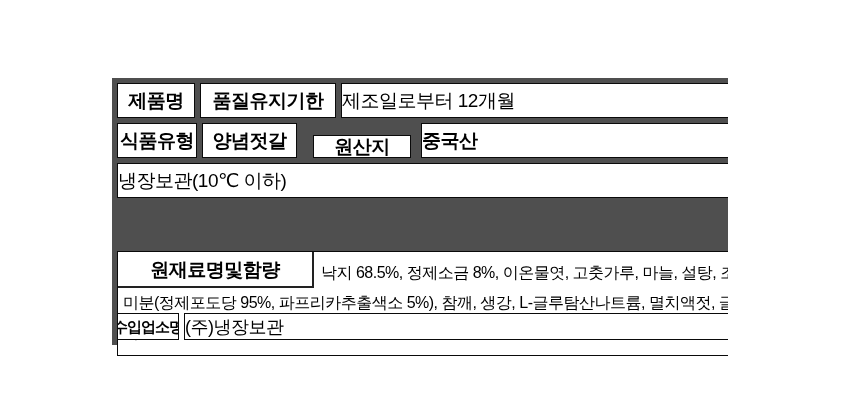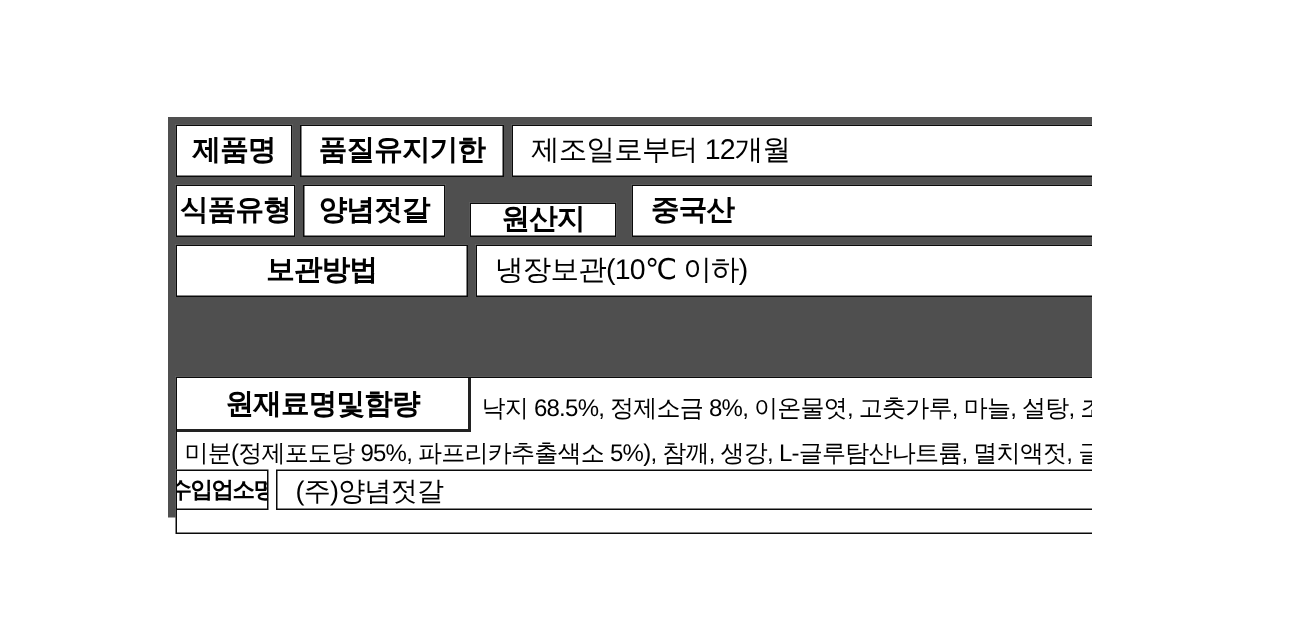--- a/index.html
+++ b/index.html
@@ -44,21 +44,21 @@
     line-height: 1;
     white-space: nowrap;
     overflow: hidden;
   }
   .head {
     font-weight: bold;
     justify-content: center;
   }
   .val {
     justify-content: flex-start;
-    padding-left: 12px;
+    padding-left: 0;
   }
   .bold { font-weight: bold; }
   .grow { flex: 1 1 auto; }
 
   
   .c-r1-1 { width: 78px; }
   .c-r1-2 { width: 143px; }
   .c-r1-3 { width: 136px; }
   
   .c-r2-1 { width: 80px; }
@@ -121,30 +121,29 @@
     </div>
 
     <div class="row">
       <div class="cell head c-r2-1">식품유형</div>
       <div class="cell head c-r2-2">양념젓갈</div>
       <div class="cell head c-r2-3">원산지</div>
       <div class="cell val bold grow c-r2-4">중국산</div>
     </div>
 
     <div class="row">
-      <div class="cell head c-r3-1">보관방법</div>
       <div class="cell val grow">냉장보관(10℃ 이하)</div>
     </div>
 
     <div class="row row-ingredients">
       <div class="cell ingredients-cell grow">
         <div class="ingredients-header">원재료명및함량</div>
         <p class="ingredients-text">낙지 68.5%, 정제소금 8%, 이온물엿, 고춧가루, 마늘, 설탕, 조미분(정제포도당 95%, 파프리카추출색소 5%), 참깨, 생강, L-글루탐산나트륨, 멸치액젓, 글리신</p>
       </div>
     </div>
 
     <div class="row row-importer">
       <div class="cell head c-r5-1">수입업소명</div>
-      <div class="cell val grow c-r5-2">(주)양념젓갈</div>
+      <div class="cell val grow c-r5-2">(주)냉장보관</div>
     </div>
 
   </div>
 </div>
 
 </body></html>

